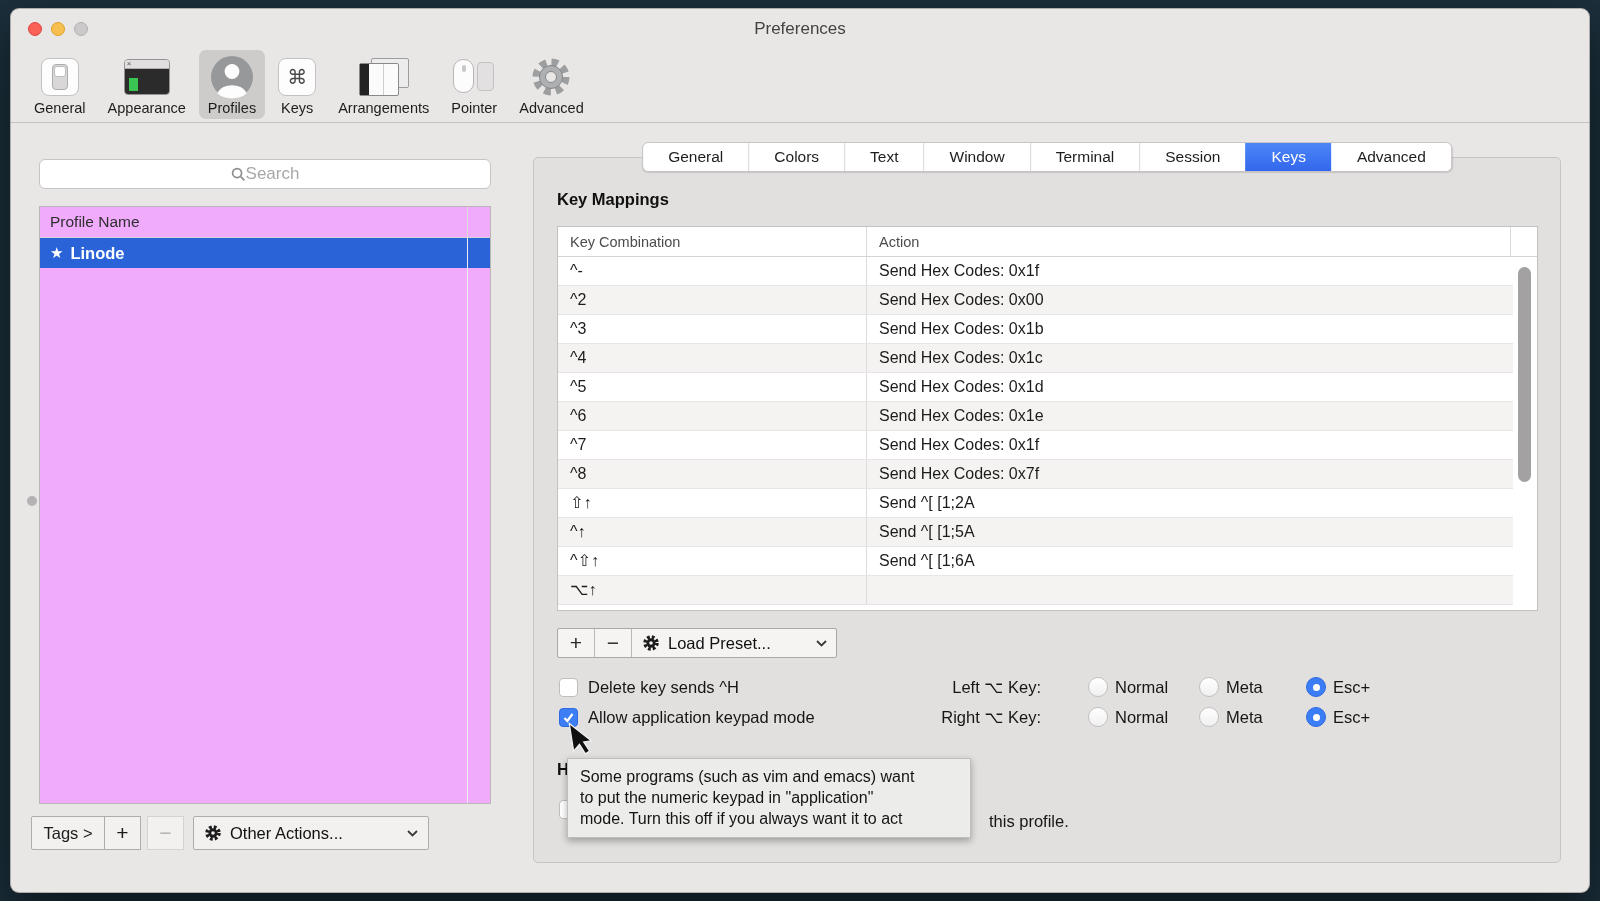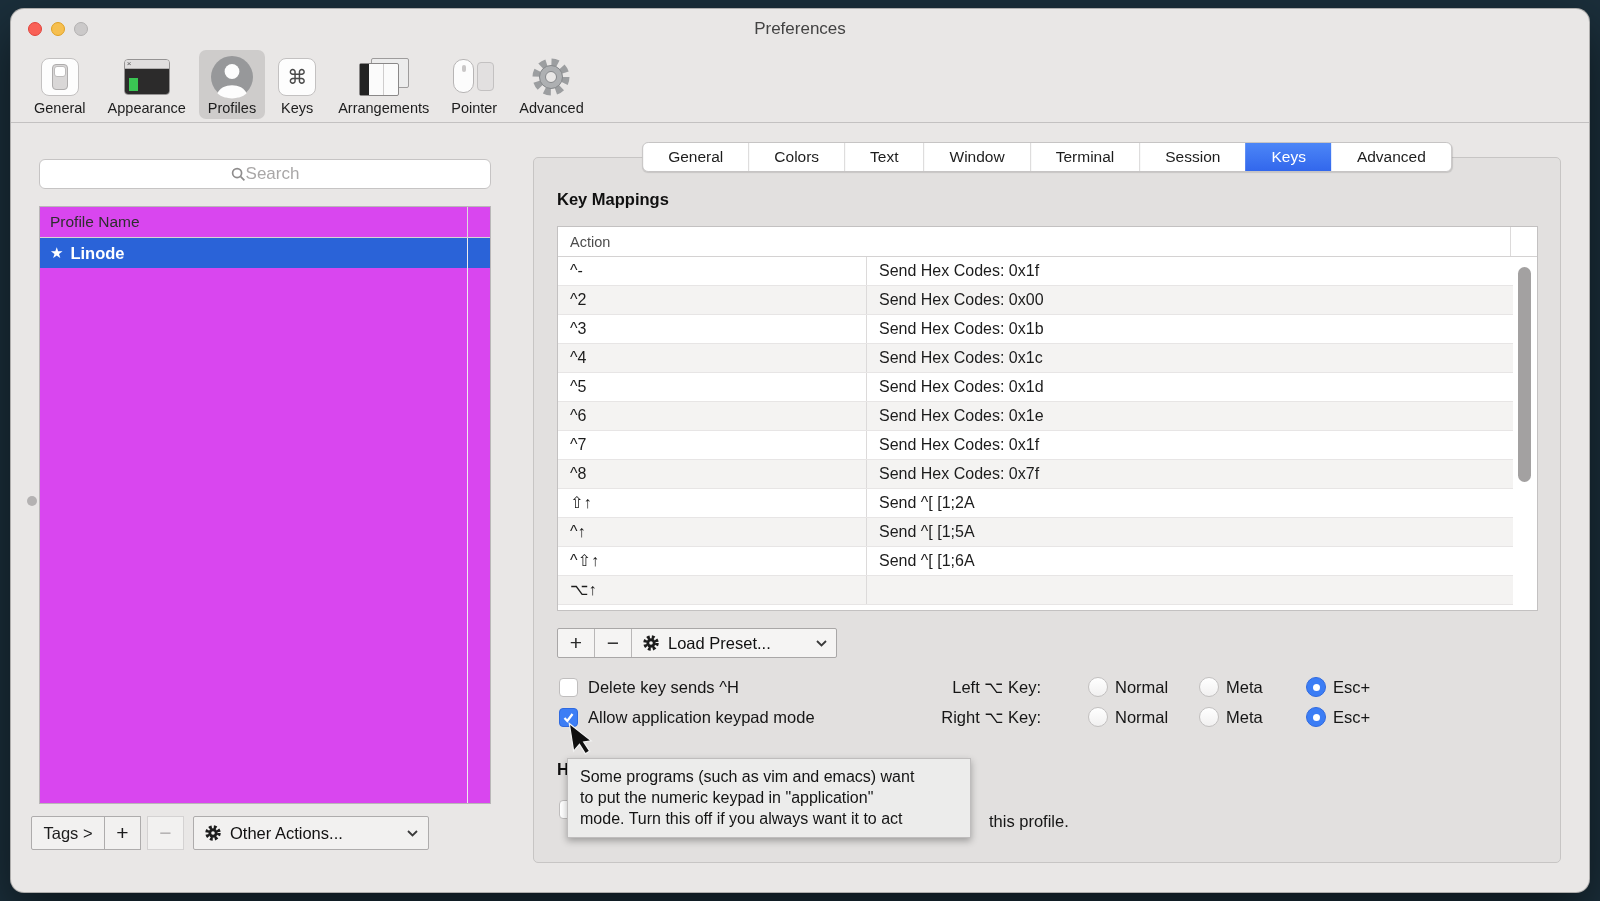--- a/index.html
+++ b/index.html
@@ -5,21 +5,21 @@
   * { box-sizing: border-box; margin: 0; padding: 0; }
   html,body { width: 1600px; height: 901px; }
   body {
     background: #1b2f3b;
     font-family: "Liberation Sans", "DejaVu Sans", sans-serif;
     overflow: hidden;
     position: relative;
   }
   .window {
     position: absolute; left: 10px; top: 8px; width: 1580px; height: 885px;
-    background: #e9e7e6; border-radius: 14px;
+    background: #e9e7e6; border-radius: 9px;
     border: 1px solid rgba(0,0,0,.25);
     box-shadow: 0 22px 55px rgba(0,0,0,.55);
     overflow: hidden;
   }
   
   .titlebar { height: 40px; display: flex; align-items: center; justify-content: center; position: relative; }
   .title { font-size: 17px; color: #434343; }
   .lights { position: absolute; left: 17px; top: 13px; display: flex; gap: 9px; }
   .light { width: 14px; height: 14px; border-radius: 50%; }
   .light.red { background: #f96157; border: 1px solid #e0443c; }
@@ -50,21 +50,21 @@
   .ptr-dot { position: absolute; left: 8px; top: 5px; width: 4px; height: 7px; background: #c9c7c7; border-radius: 2px; }
   .ptr-pane { position: absolute; left: 26px; top: 5px; width: 17px; height: 29px; background: #e2e0e0; border: 1px solid #c3c1c1; border-radius: 4px; }
   
   .searchfield {
     position: absolute; left: 28px; top: 150px; width: 452px; height: 30px;
     background: #fff; border: 1px solid #c6c4c4; border-radius: 6px;
     display: flex; align-items: center; justify-content: center; 
   }
   .search-text { color: #a9a7a7; font-size: 17px; }
   .split-dot { position: absolute; left: 16px; top: 487px; width: 10px; height: 10px; border-radius: 50%; background: #b4b2b2; }
-  .profile-list { position: absolute; left: 28px; top: 197px; width: 452px; height: 598px; background: #d946ef; border: 1px solid #b9b7b7; }
+  .profile-list { position: absolute; left: 28px; top: 197px; width: 452px; height: 598px; background: #f0abfc; border: 1px solid #b9b7b7; }
   .pl-header { height: 31px; border-bottom: 1px solid #d6d4d4; display: flex; align-items: center; padding-left: 10px; font-size: 15.5px; color: #2e2e2e; position: relative; }
   .pl-coldiv { position: absolute; right: 22px; top: 0; bottom: 0; width: 1px; background: #dddbdb; }
   .pl-bodydiv { position: absolute; right: 22px; top: 31px; bottom: 0; width: 1px; background: #eeecec; }
   .pl-row { height: 30px; display: flex; align-items: center; padding-left: 10px; gap: 7px; font-size: 16.5px; }
   .pl-row.selected { background: #2a63d8; color: #fff; font-weight: bold; }
   .pl-star { font-size: 15px; font-weight: normal; }
   .bottom-btns { position: absolute; left: 20px; top: 807px; height: 34px; display: flex; align-items: stretch; }
   .bbtn { border: 1px solid #aeacac; background: #f2f1f0; display: flex; align-items: center; justify-content: center; font-size: 16.5px; color: #1c1c1c; }
   .bbtn.tags { width: 74px; border-radius: 2px 0 0 2px; }
   .bbtn.plus { width: 37px; margin-left: -1px; font-size: 21px; }
@@ -259,20 +259,21 @@
     <div class="seg">Session</div>
     <div class="seg selected">Keys</div>
     <div class="seg">Advanced</div>
   </div>
 
   <div class="panel"></div>
   <div class="sec-title">Key Mappings</div>
 
   <div class="kmtable">
     <div class="km-header">
+      <div class="km-h-key">Key Combination</div>
       <div class="km-h-act">Action</div>
       <div class="km-h-gut"></div>
     </div>
     <div class="km-body">
       <div class="trow">
           <div class="tc key">^-</div>
           <div class="tc act">Send Hex Codes: 0x1f</div>
         </div>
       <div class="trow">
           <div class="tc key">^2</div>

